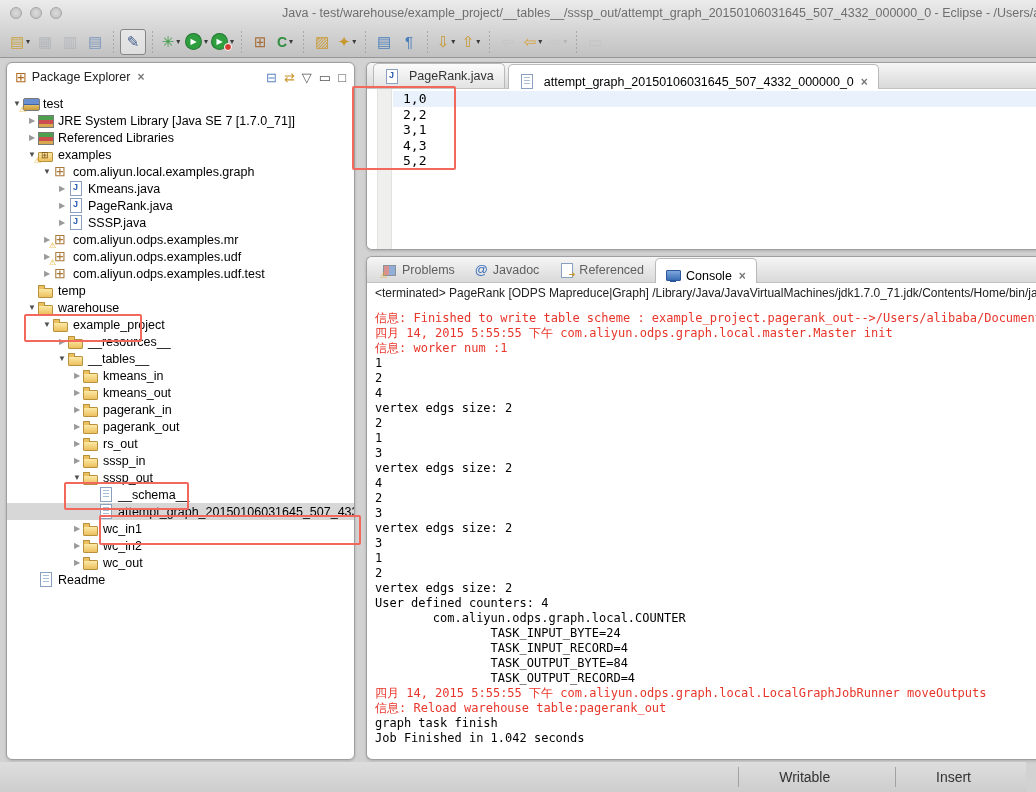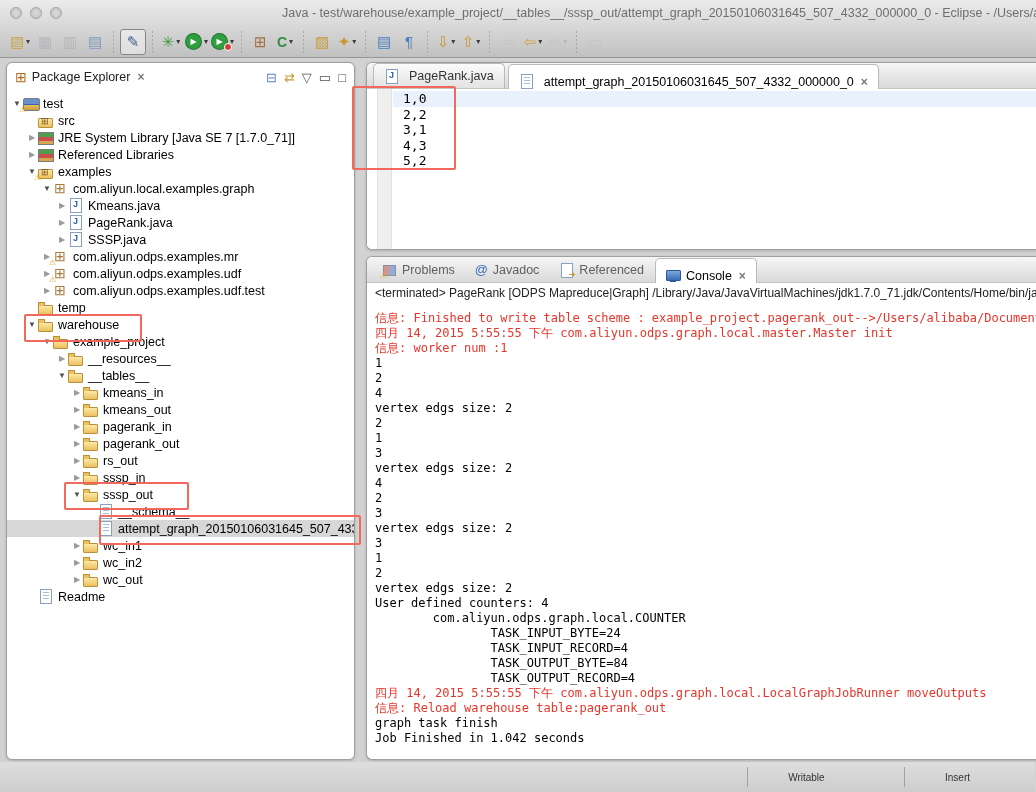--- a/index.html
+++ b/index.html
@@ -104,22 +104,22 @@
     background:linear-gradient(90deg,#d9938f 50%,#92aed6 50%);}
   .ci-problems::after{content:"⚠";position:absolute;left:-2px;bottom:-3px;font-size:8px;color:#e6a817;}
   .ci-javadoc{color:#3b6fbb;font-size:13px;line-height:14px;text-align:center;width:13px;}
   .ci-declaration::before{content:"";position:absolute;left:2px;top:0;width:10px;height:13px;background:#fff;border:1px solid #8aa0c0;}
   .ci-declaration::after{content:"➔";position:absolute;right:-1px;bottom:-2px;font-size:8px;color:#c9982f;}
   .ci-console::before{content:"";position:absolute;left:0;top:1px;width:13px;height:9px;border-radius:1px;
     border:1px solid #2b579a;background:linear-gradient(#7fa8dd,#3a6db5);}
   .ci-console::after{content:"";position:absolute;left:4px;top:11px;width:6px;height:2px;background:#2b579a;}
 
   
-  .statusbar{position:absolute;left:0;right:1px;bottom:0;height:30px;display:flex;align-items:center;
-    background:linear-gradient(#dedede,#cdcdcd);font-size:10px;color:#333;gap:26px;}
+  .statusbar{position:absolute;left:0;right:10px;bottom:0;height:30px;display:flex;align-items:center;
+    background:linear-gradient(#dedede,#cdcdcd);font-size:14px;color:#333;gap:26px;}
   .sb-spacer{width:858px;}
   .sb-sep{width:1px;height:20px;background:#a2a2a2;}
   .sb-item{padding:0 14px;min-width:76px;}
 
   
   .ann{position:absolute;border:2px solid #f2685c;border-radius:2px;z-index:50;pointer-events:none;}
   #ann-editor{left:352px;top:86px;width:100px;height:80px;}
   #ann-warehouse{left:24px;top:314px;width:114px;height:24px;}
   #ann-sssp{left:64px;top:482px;width:121px;height:24px;}
   #ann-attempt{left:99px;top:515px;width:258px;height:26px;}
@@ -235,25 +235,20 @@
     </div>
     <div class="tree" id="tree">
         <div class="trow" style="padding-left: 4px;">
           <span class="arrow">▼</span>
           <span class="ic i-odps">
             <span class="wbadge">⚠</span>
           </span>
           <span>test</span>
         </div>
         <div class="trow" style="padding-left: 19px;">
-          <span class="arrow"></span>
-          <span class="ic i-pkgfolder"></span>
-          <span>src</span>
-        </div>
-        <div class="trow" style="padding-left: 19px;">
           <span class="arrow col">▶</span>
           <span class="ic i-library"></span>
           <span>JRE System Library [Java SE 7 [1.7.0_71]]</span>
         </div>
         <div class="trow" style="padding-left: 19px;">
           <span class="arrow col">▶</span>
           <span class="ic i-library"></span>
           <span>Referenced Libraries</span>
         </div>
         <div class="trow" style="padding-left: 19px;">

